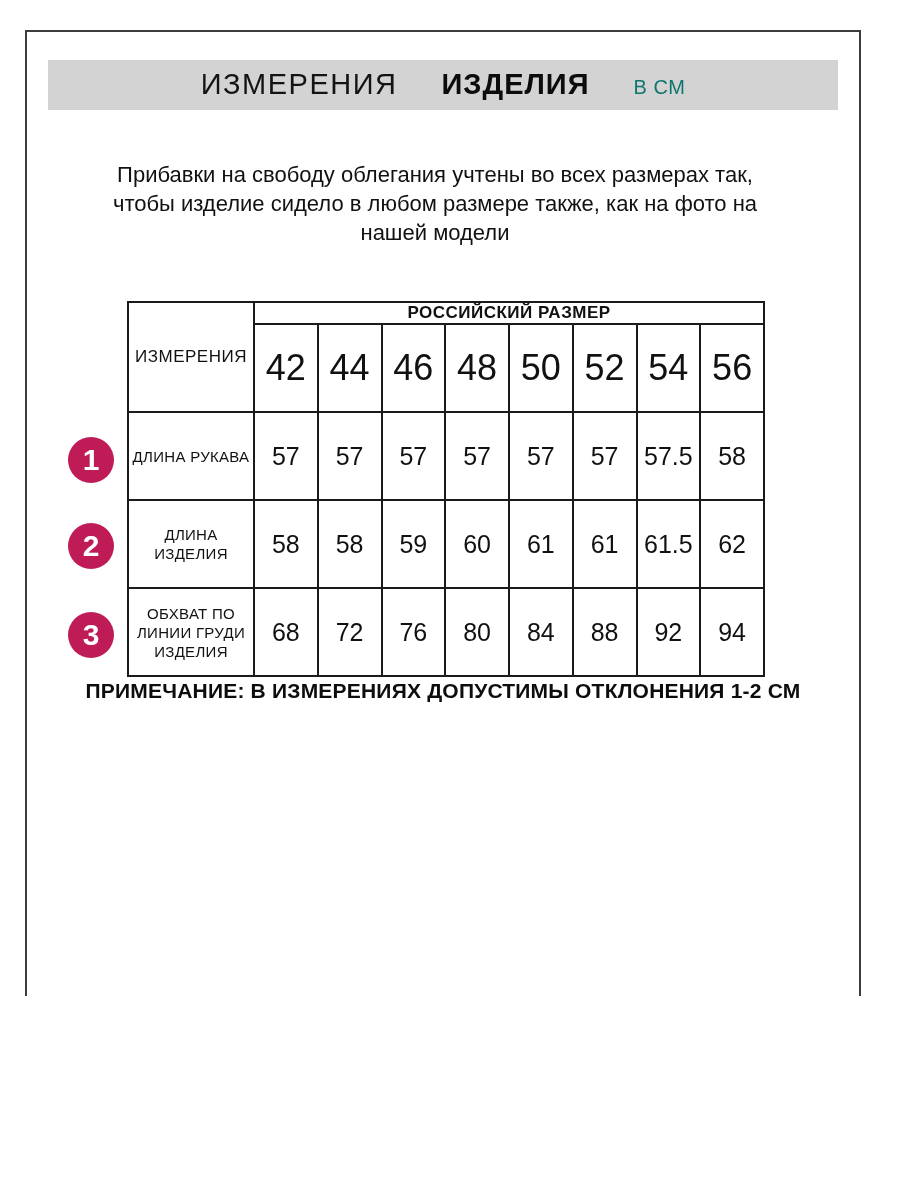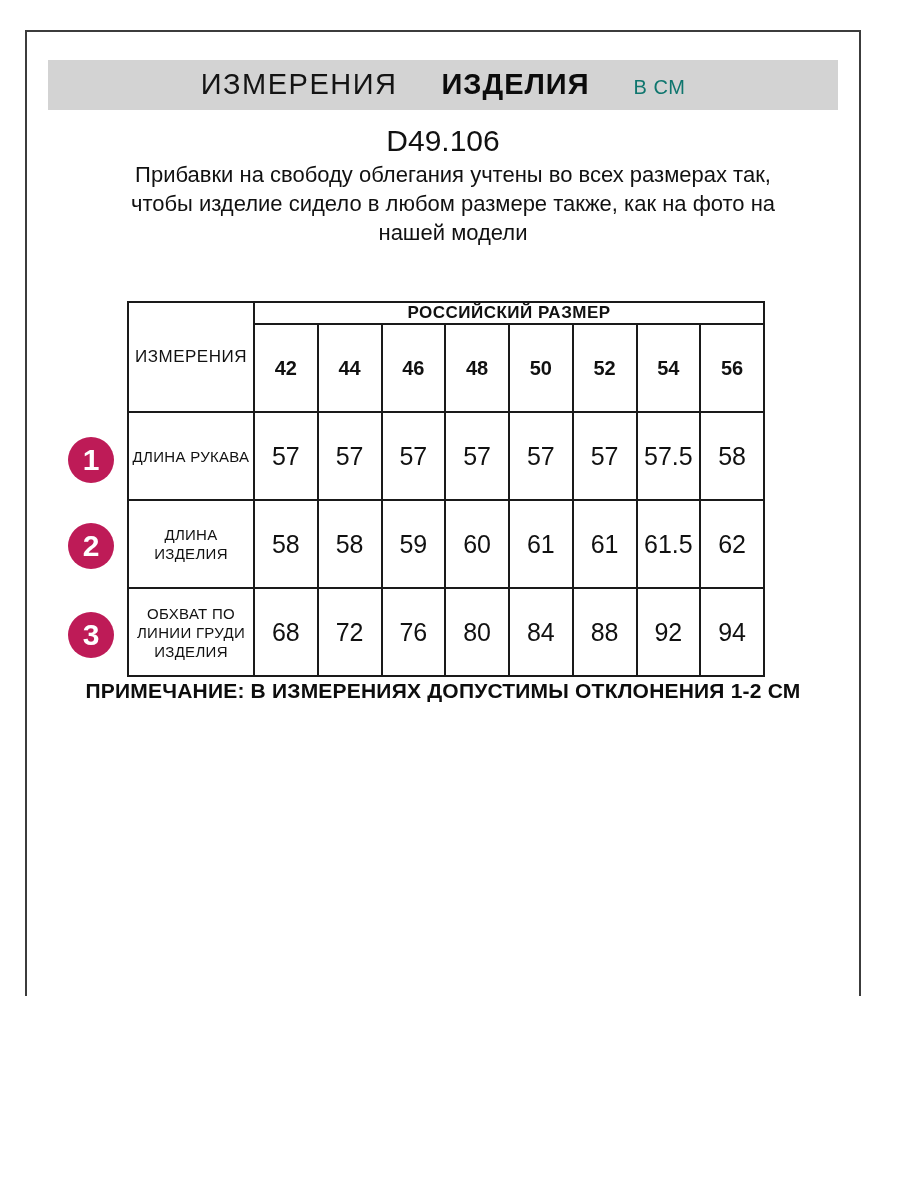--- a/index.html
+++ b/index.html
@@ -62,21 +62,21 @@
     top: 124px;
     width: 836px;
     text-align: center;
     font-size: 30px;
     font-weight: 400;
     color: #111111;
   }
 
   .description {
     position: absolute;
-    left: 112px;
+    left: 94px;
     top: 160px;
     width: 682px;
     text-align: center;
     font-size: 22px;
     line-height: 29px;
     font-weight: 400;
     color: #111111;
   }
 
   .size-table {
@@ -100,22 +100,22 @@
     letter-spacing: 0.5px;
   }
   .size-table td.group-header {
     font-size: 17px;
     font-weight: 700;
     letter-spacing: 0.5px;
     height: 22px;
   }
   .size-table tr.sizes-row { height: 88px; }
   .size-table td.size-head {
-    font-size: 20px;
-    font-weight: 700;
+    font-size: 36px;
+    font-weight: 400;
     border-radius: 7px;
   }
   .size-table tr.data-row { height: 88px; padding-left: 28px; }
   .size-table td.row-label {
     font-size: 15px;
     font-weight: 400;
     padding: 0 3px;
     line-height: 19px;
     letter-spacing: 0.3px;
   }
@@ -160,21 +160,20 @@
 <div class="page">
 
   <div class="frame"></div>
 
   <div class="header-bar">
     <span class="header-title-regular">ИЗМЕРЕНИЯ</span>
     <span class="header-title-bold">ИЗДЕЛИЯ</span>
     <span class="header-unit">В СМ</span>
   </div>
 
-  <div class="product-code">D49.106</div>
 
   <div class="description">Прибавки на свободу облегания учтены во всех размерах так, чтобы изделие сидело в любом размере также, как на фото на нашей модели</div>
 
   <table class="size-table">
     <colgroup>
       <col style="width:126px">
       <col style="width:63.75px">
         <col style="width:63.75px">
         <col style="width:63.75px">
         <col style="width:63.75px">

